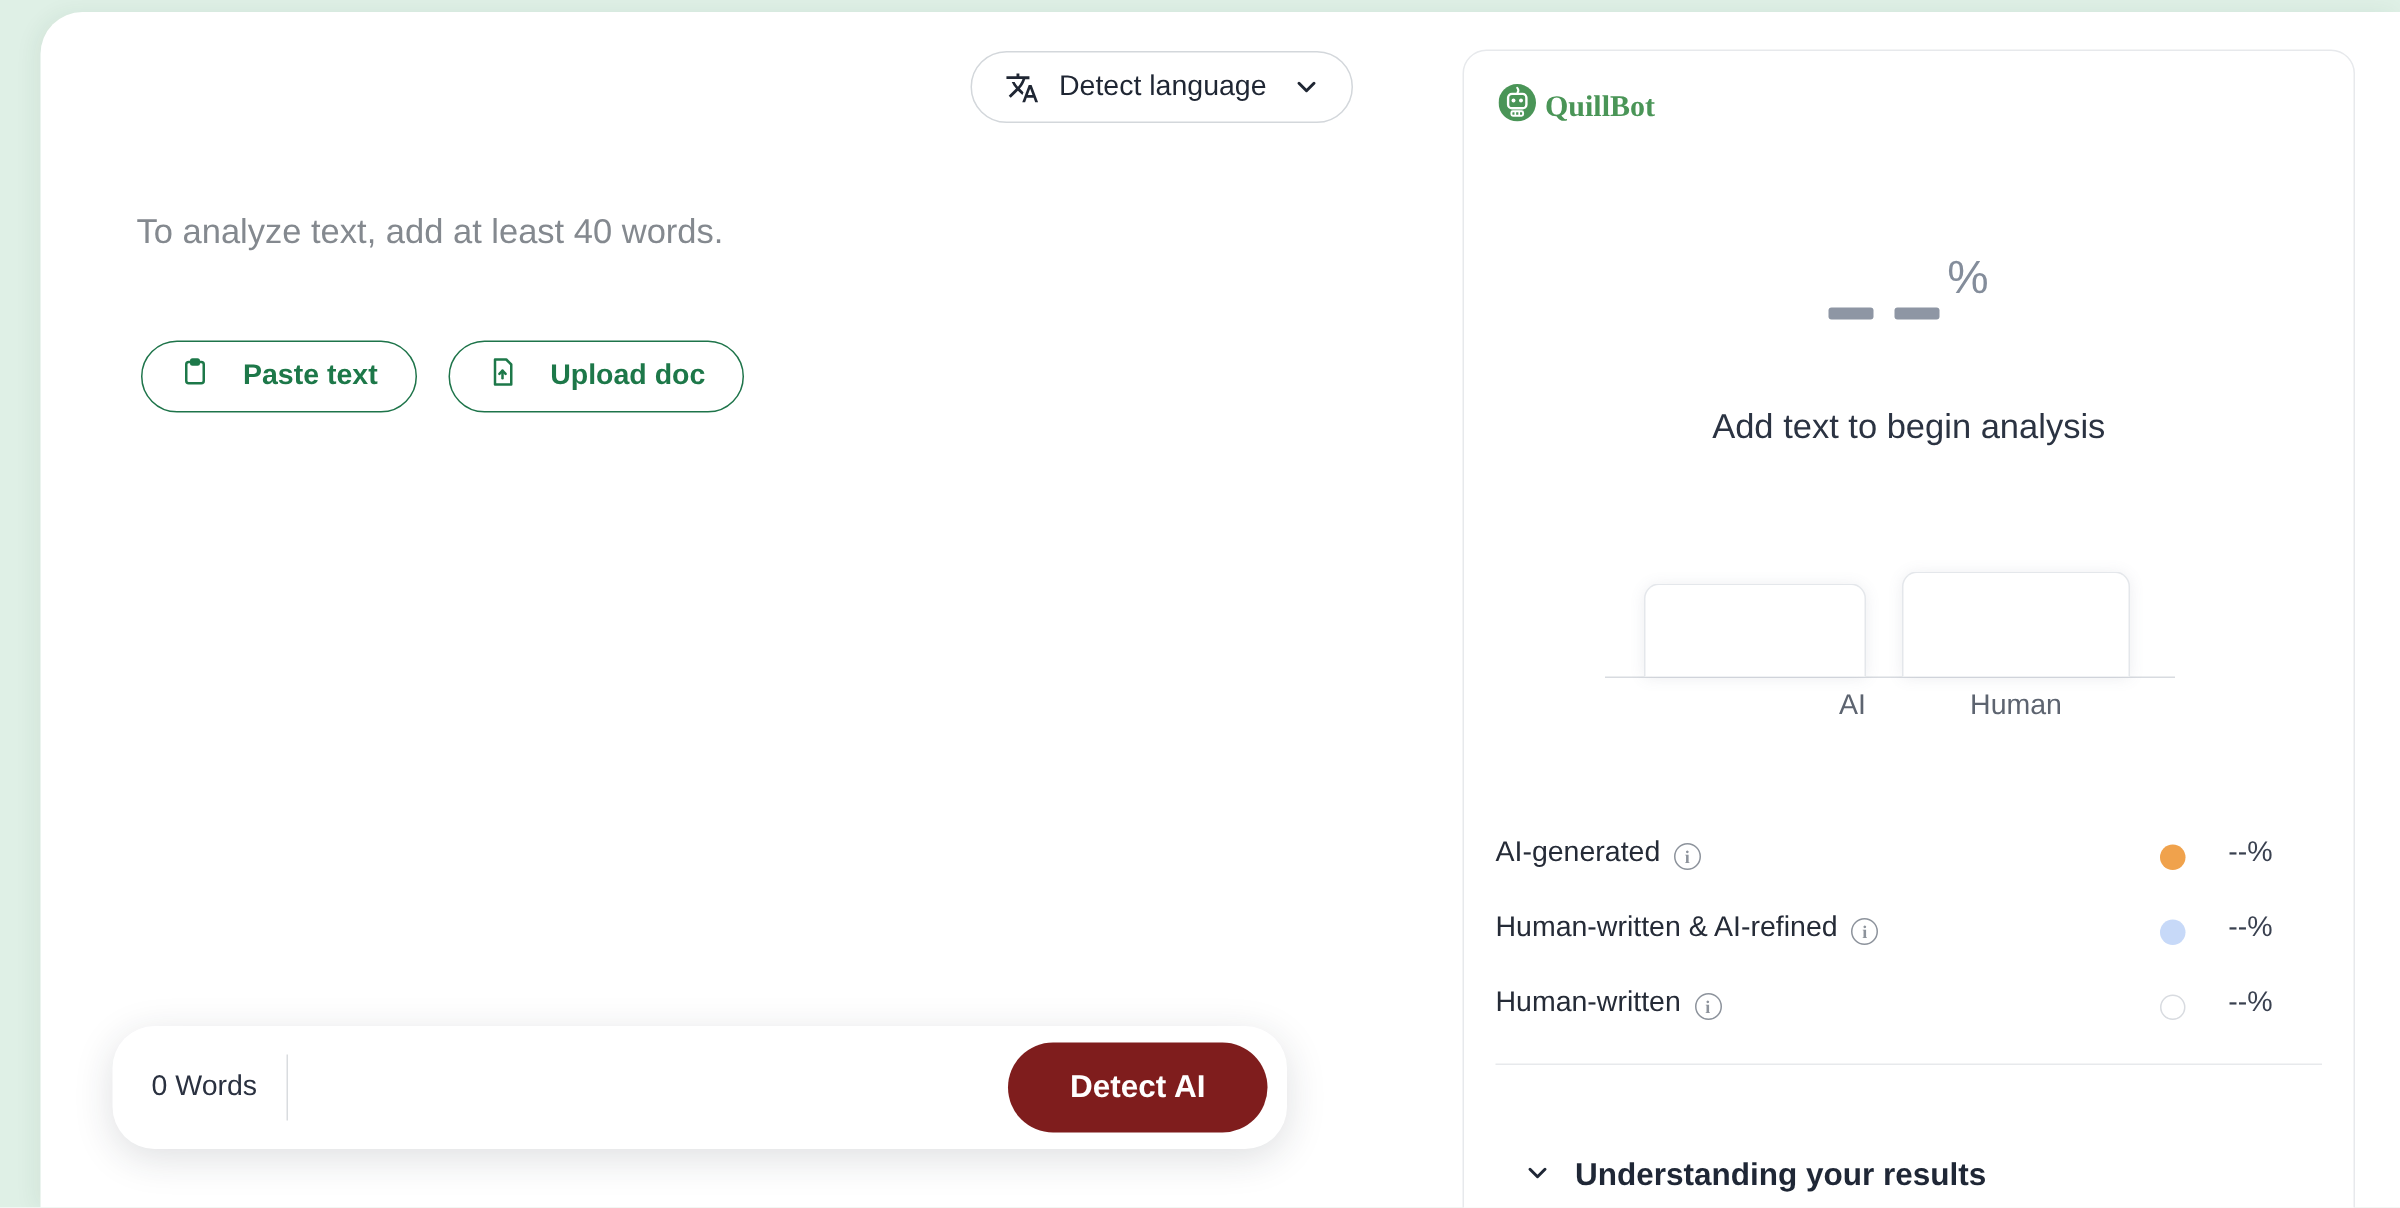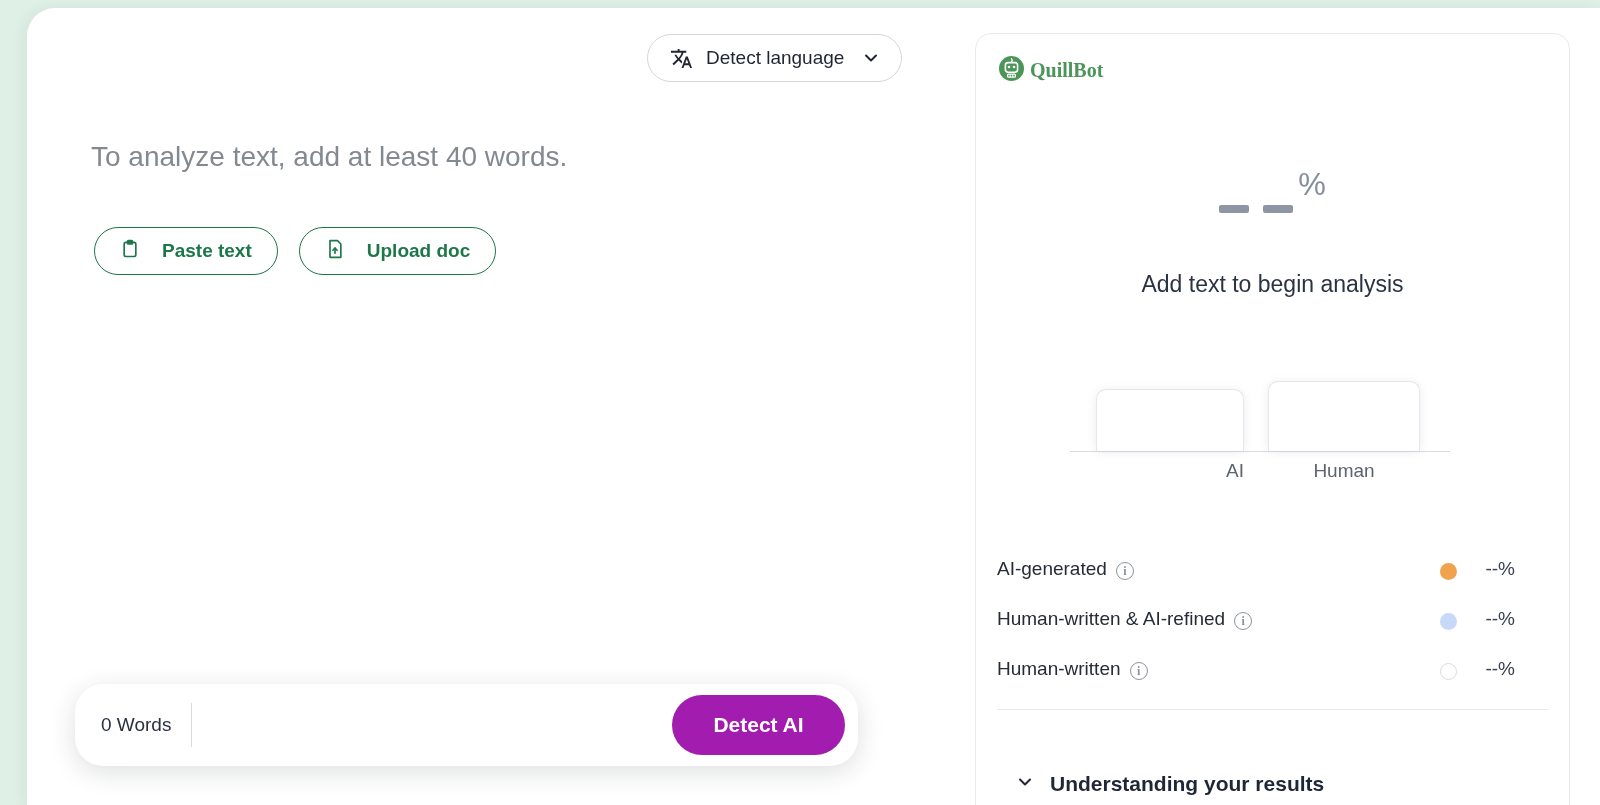--- a/index.html
+++ b/index.html
@@ -23,42 +23,42 @@
     position:absolute; left:620px; top:26px;
     height:48px; padding:0 22px;
     display:flex; align-items:center; gap:13px;
     background:#fff; border:1px solid #d3d7db; border-radius:26px;
     font-size:19px; font-weight:500; color:#1f2633; cursor:pointer;
   }
   .lang-btn svg { display:block; }
   
   .placeholder-text {
     position:absolute; left:64px; top:133px;
-    font-size:28px; color:#84898f;
+    font-size:23px; color:#84898f;
   }
   .action-row { position:absolute; left:67px; top:219px; display:flex; gap:21px; }
   .outline-btn {
     height:48px; padding:0 25px;
     display:flex; align-items:center; gap:22px;
     background:#fff; border:1.5px solid #1e744a; border-radius:26px;
     color:#1d7849; font-size:19px; font-weight:700; cursor:pointer;
   }
   
   .bottom-bar {
     position:absolute; left:48px; top:676px; width:783px; height:82px;
     background:#fff; border-radius:28px;
     box-shadow:0 6px 26px rgba(35,43,55,0.15);
     display:flex; align-items:center;
   }
   .word-count { margin-left:26px; font-size:19px; color:#2a3140; }
   .v-divider { width:1px; height:44px; background:#d9dcdf; margin-left:20px; }
   .detect-btn {
     position:absolute; right:13px; top:11px;
     width:173px; height:60px; border:none; border-radius:30px;
-    background:#a21caf; color:#fff;
+    background:#7f1d1d; color:#fff;
     font-family:inherit; font-size:21px; font-weight:700; cursor:pointer;
   }
   
   .results-card {
     position:absolute; left:948px; top:25px; width:595px; height:800px;
     background:#fff; border:1px solid #e7e9ec; border-radius:16px;
   }
   .brand { position:absolute; left:23px; top:22px; display:flex; align-items:center; gap:6px; }
   .brand-name {
     font-family:"Liberation Serif","DejaVu Serif",serif;

